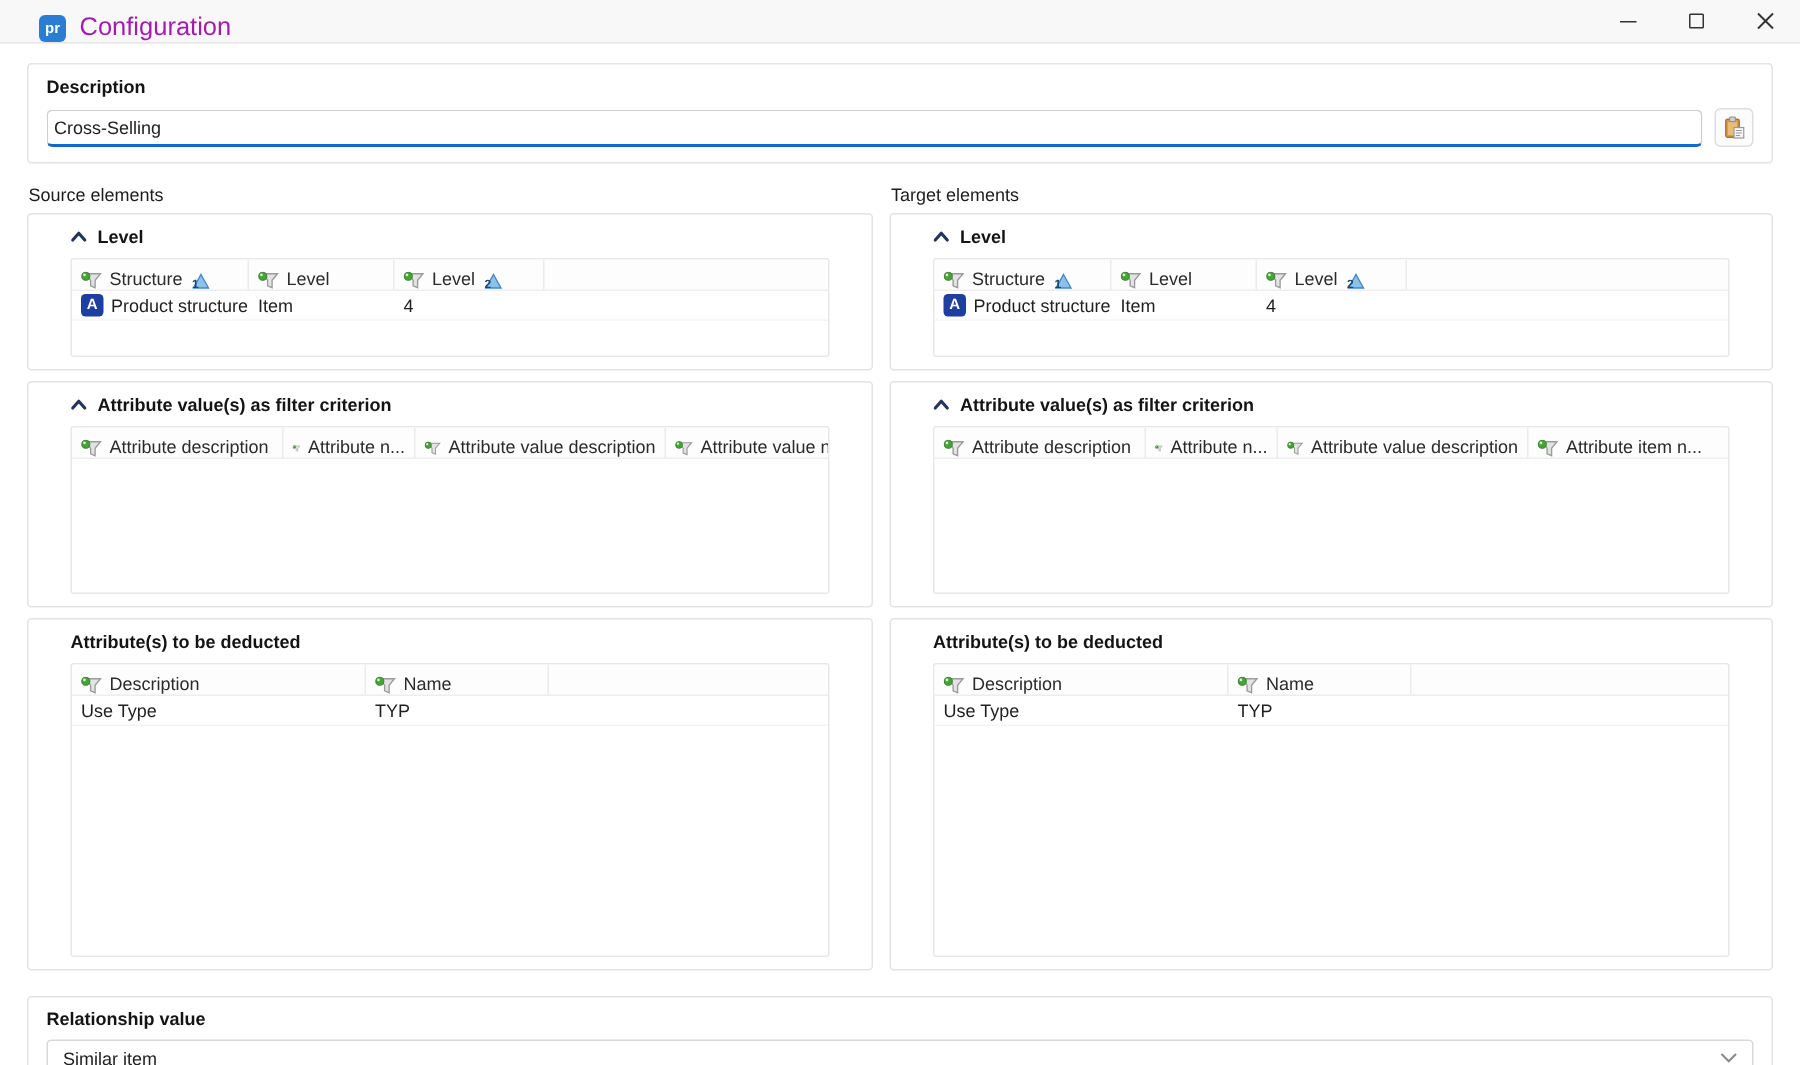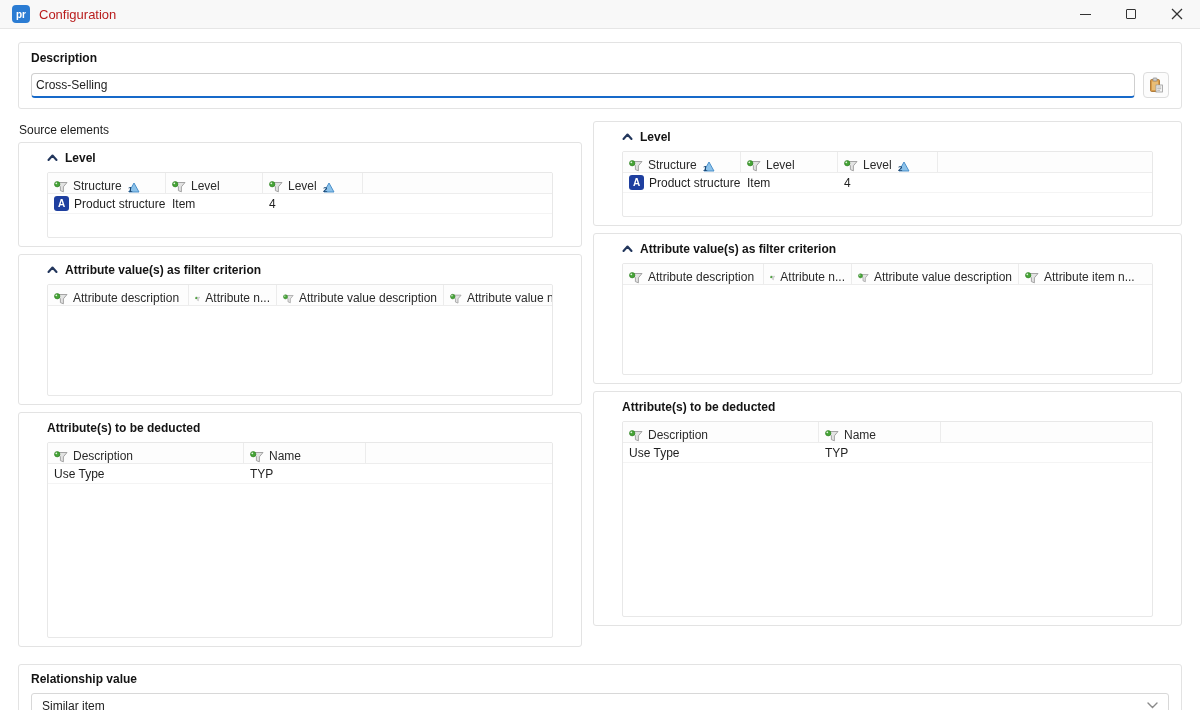--- a/index.html
+++ b/index.html
@@ -6,23 +6,23 @@
     --accent-blue:#1669c9;
     --panel-border:#e3e3e3;
     --table-border:#e8e8e8;
     --row-icon-blue:#1e3f9f;
     --badge-blue:#2b7cd3;
   }
   *{box-sizing:border-box;margin:0;padding:0}
   html,body{width:1200px;height:710px;background:#fff;font-family:"Liberation Sans",sans-serif;font-size:12px;color:#1c1c1c;overflow:hidden}
 
   
-  .titlebar{height:29px;background:#f8f8f8;border-bottom:1px solid #e6e6e6;display:flex;align-items:center;padding-left:12px}
+  .titlebar{height:29px;background:#f8f8f8;border-bottom:1px solid #e6e6e6;display:flex;align-items:flex-end;padding-left:26px}
   .app-badge{width:18px;height:18px;border-radius:4px;background:var(--badge-blue);color:#fff;font-size:10px;font-weight:bold;display:flex;align-items:center;justify-content:center;letter-spacing:0}
-  .win-title{margin-left:9px;font-size:13px;color:#b91c1c}
+  .win-title{margin-left:9px;font-size:17px;color:#a21caf}
   .win-controls{margin-left:auto;display:flex;height:100%}
   .wbtn{width:46px;height:100%;border:none;background:transparent;display:flex;align-items:center;justify-content:center;cursor:pointer}
   .min-glyph{display:block;width:11px;border-top:1.3px solid #333}
   .max-glyph{display:block;width:10px;height:10px;border:1.3px solid #333;border-radius:1px}
   .close-glyph{stroke:#333;stroke-width:1.3}
 
   
   .content{padding:13px 18px 0}
   .panel{border:1px solid var(--panel-border);border-radius:3px;background:#fff}
   .sec-label{font-weight:bold;color:#141414}
@@ -239,20 +239,21 @@
             </div>
             <div class="trow">
               <div class="td ded-c1">Use Type</div>
               <div class="td ded-c2">TYP</div>
             </div>
           </div>
         </section>
       </div>
 
       <div class="col col-target">
+        <div class="col-label">Target elements</div>
 
         <section class="panel group-panel">
           <div class="group-header">
             <svg class="chev-up" width="11" height="9" viewBox="0 0 11 9">
                 <use href="#i-chevup"></use>
               </svg>
             <span class="group-title">Level</span>
           </div>
           <div class="tbl tbl-level">
             <div class="thead">

